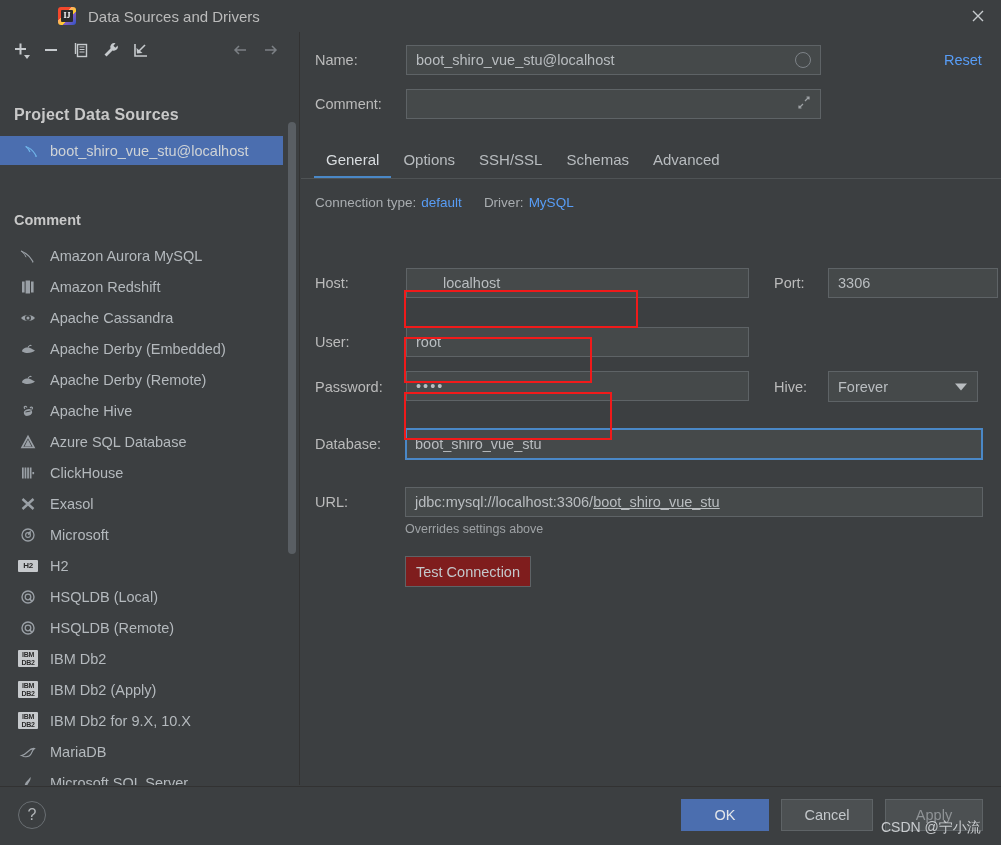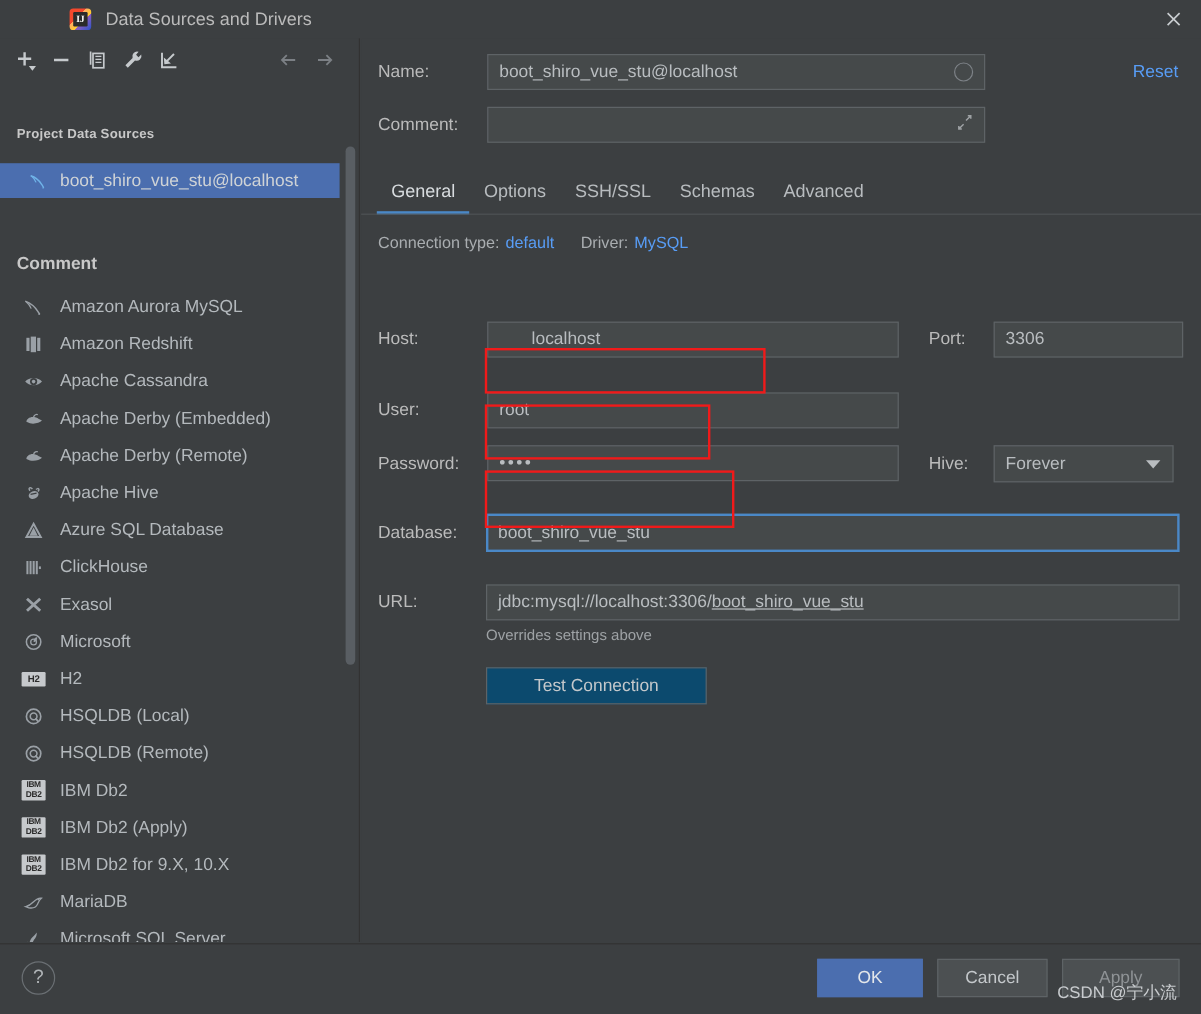--- a/index.html
+++ b/index.html
@@ -67,21 +67,21 @@
     width: 30px; height: 30px;
     display: flex; align-items: center; justify-content: center;
     cursor: pointer; flex: none;
   }
   .tb-btn.first { margin-left: 6px; }
   .tb-spacer { flex: 1 1 auto; }
   .tb-btn.nav { cursor: default; }
 
   .lp-section-title {
     position: absolute; left: 14px; top: 74px;
-    color: #c8c8c8; font-size: 11px; font-weight: bold;
+    color: #c8c8c8; font-size: 16px; font-weight: bold;
     letter-spacing: .2px;
   }
   .ds-item {
     position: absolute; left: 0; top: 104px; width: 283px; height: 29px;
     background: #4b6eaf;
     display: flex; align-items: center; cursor: pointer;
   }
   .ds-item .ic { width: 22px; margin-left: 20px; display:flex; justify-content:center; flex:none; }
   .ds-item .lbl { margin-left: 8px; color: #cfd3d6; font-size: 14.5px; }
 
@@ -168,21 +168,21 @@
   }
 
   #conn-type-row { left: 14px; top: 163px; font-size: 13.5px; }
   #conn-type-row .k { color: #a9adb0; }
   #conn-type-row .v { color: #589df6; cursor: pointer; margin-left: 5px; }
   #conn-type-row .gap { width: 22px; }
 
   #host-label { position:absolute; left:14px; top:243px; }
   #host-field { position:absolute; left:105px; top:236px; width:343px; height:30px;padding-left:36px; }
   #port-label { position:absolute; left:473px; top:243px; }
-  #port-field { position:absolute; left:527px; top:236px; width:158px; height:30px; }
+  #port-field { position:absolute; left:527px; top:236px; width:170px; height:30px; }
 
   #user-label { position:absolute; left:14px; top:302px; }
   #user-field { position:absolute; left:105px; top:295px; width:343px; height:30px; }
 
   #pass-label { position:absolute; left:14px; top:347px; }
   #pass-field { position:absolute; left:105px; top:339px; width:343px; height:30px; letter-spacing:2px; }
   #save-label { position:absolute; left:473px; top:347px; }
   #save-combo {
     position:absolute; left:527px; top:339px; width:150px; height:31px;
     background:#45494a; border:1px solid #5e6366; color:#b9bdc0;
@@ -204,22 +204,22 @@
   #url-label { position:absolute; left:14px; top:462px; }
   #url-field { position:absolute; left:104px; top:455px; width:578px; height:30px; }
   #url-field .url-main { color:#b9bdc0; }
   #url-field .url-db { color:#b9bdc0; text-decoration: underline; text-decoration-color:#b9bdc0; }
   #url-hint {
     position:absolute; left:104px; top:490px;
     color:#9ea2a5; font-size:12.5px;
   }
 
   #test-conn {
-    position:absolute; left:104px; top:524px; width:184px; height:31px;
-    background:#0c4a6e; border:1px solid #5e6366; color:#c4c8cb;
+    position:absolute; left:104px; top:524px; width:126px; height:31px;
+    background:#7f1d1d; border:1px solid #5e6366; color:#c4c8cb;
     font-size:14.5px; display:flex; align-items:center; justify-content:center;
     cursor:pointer;
   }
 
   
   .annot {
     position: absolute; border: 2px solid #f01a1a;
     pointer-events: none; background: transparent;
   }
   #annot-user { left: 404px; top: 290px; width: 234px; height: 38px; }

